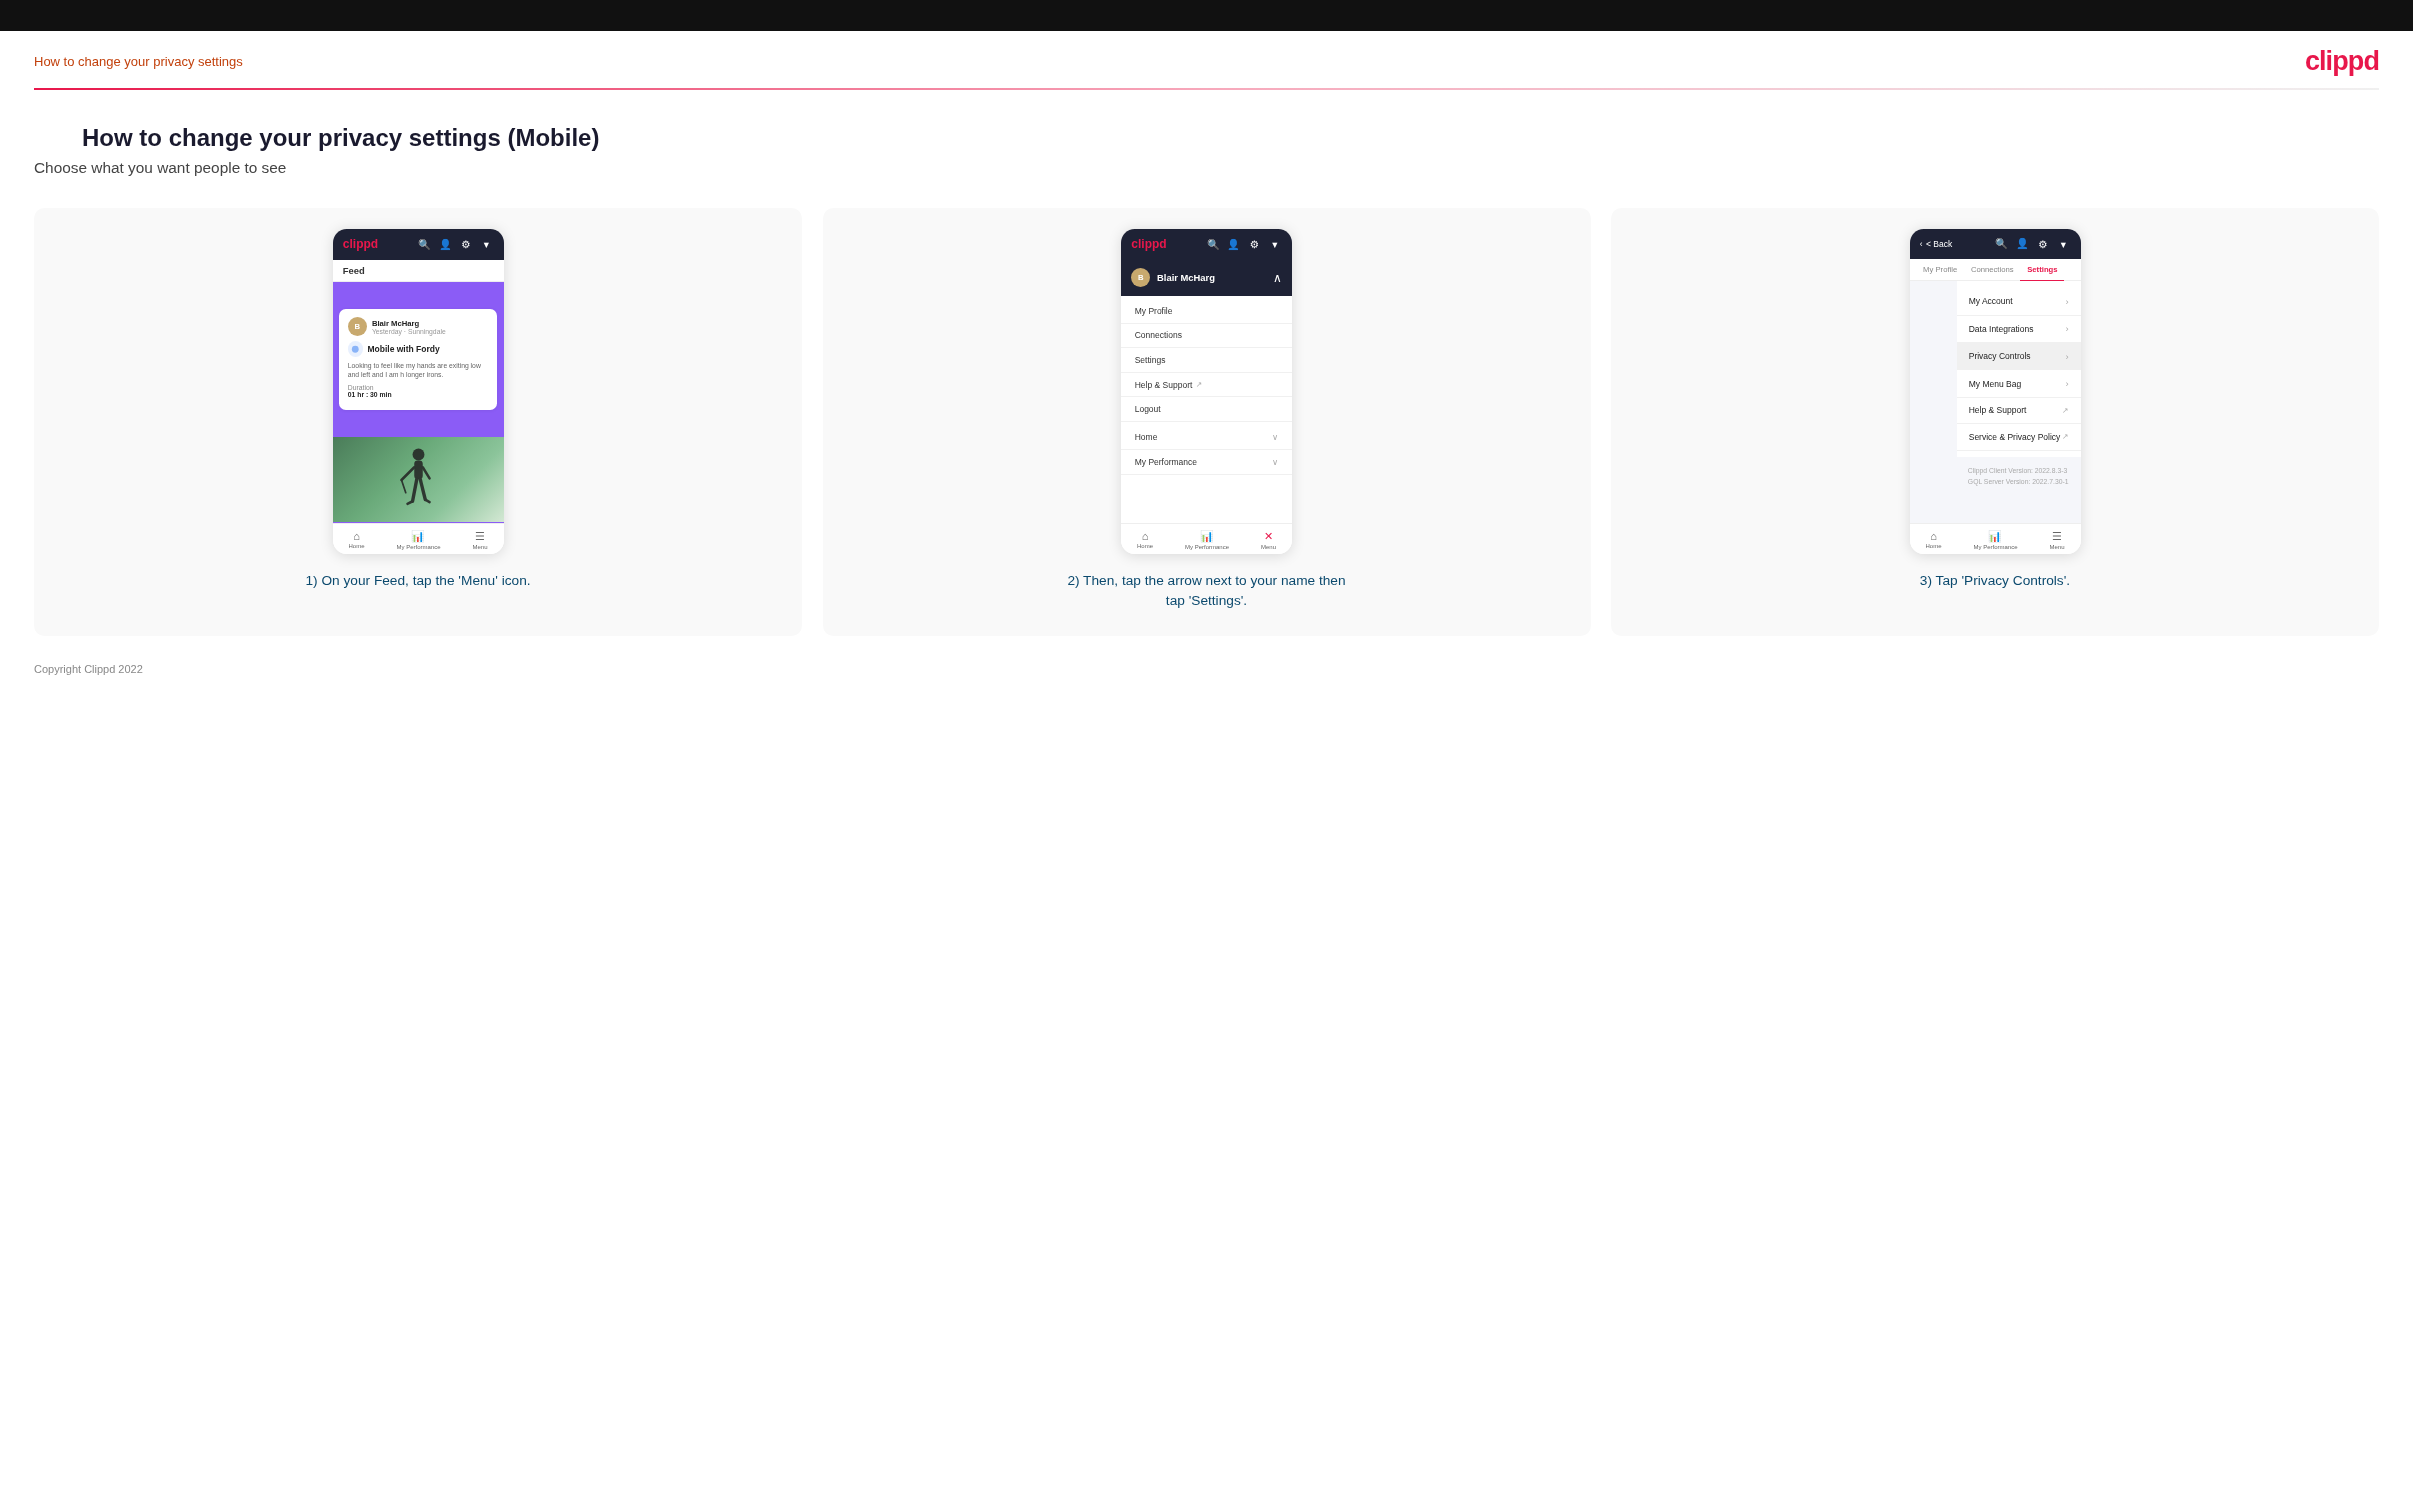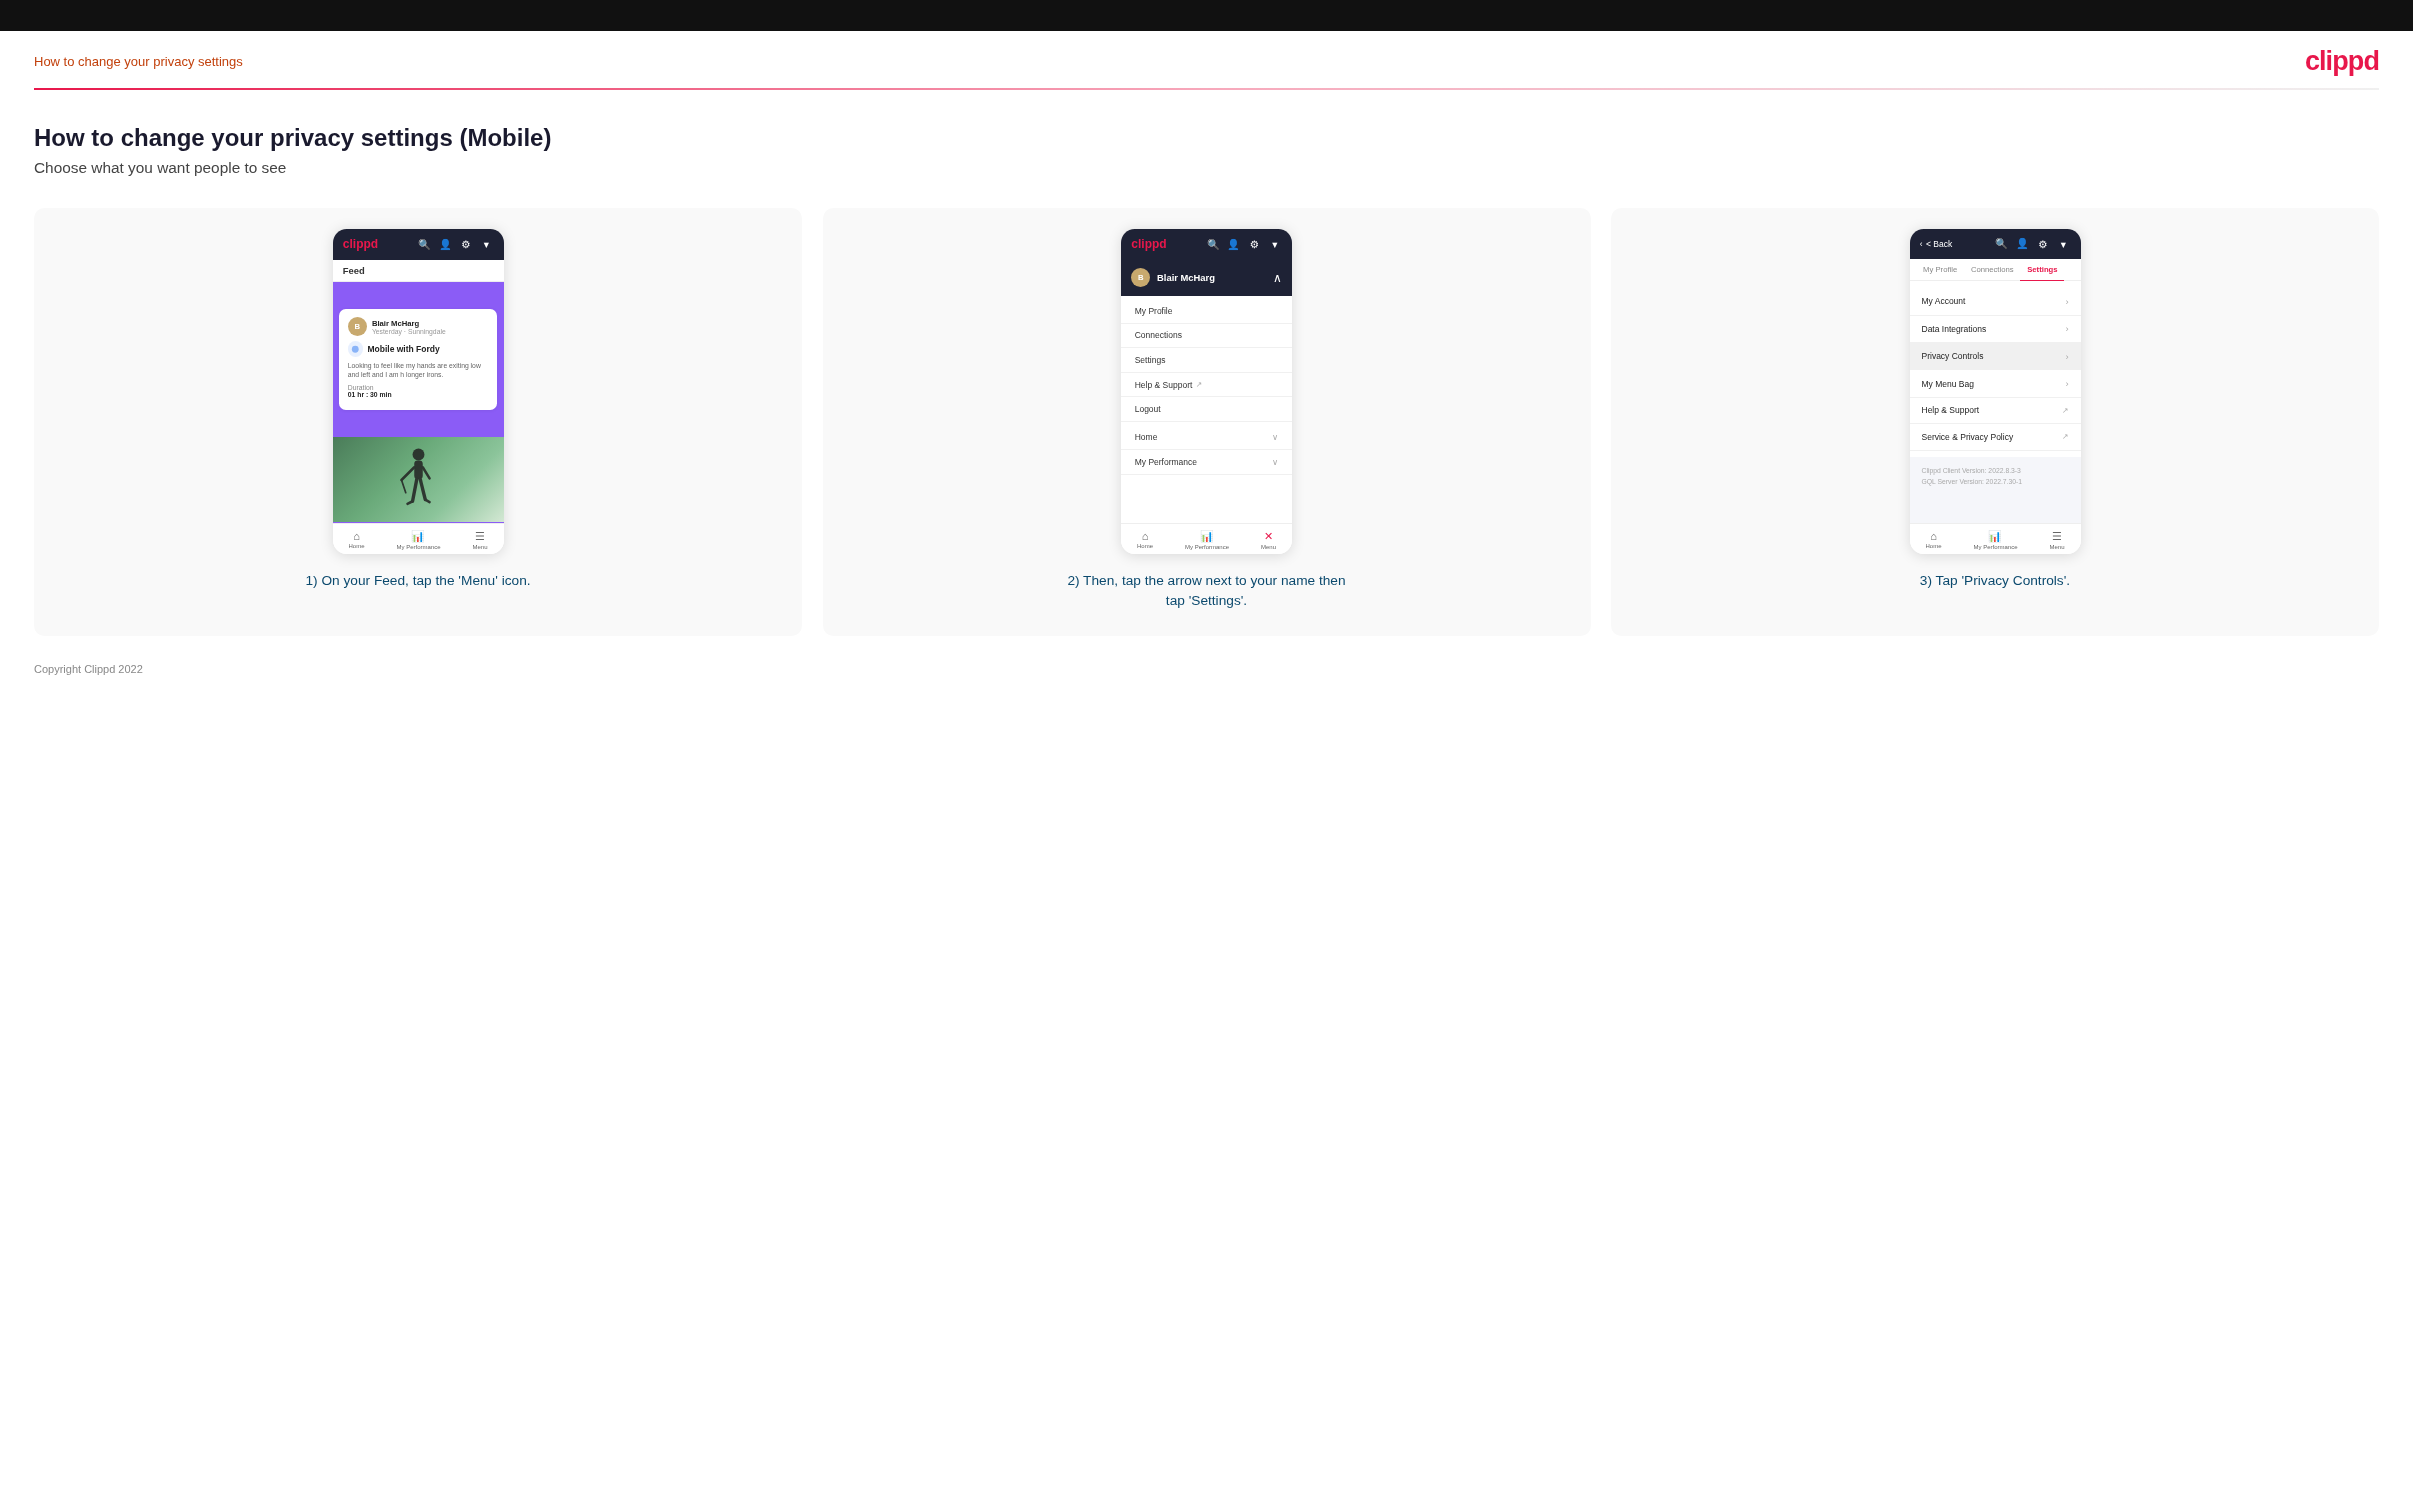--- a/index.html
+++ b/index.html
@@ -44,20 +44,21 @@
 
     
     .main-content {
       padding: 34px 34px 0 34px;
     }
     .page-heading {
       font-size: 24px;
       font-weight: 700;
       color: #1a1a2e;
       margin-bottom: 6.8px;
+      margin-left: 48px;
     }
     .page-subheading {
       font-size: 15.4px;
       color: #444;
       margin-bottom: 31px;
     }
 
     
     .steps-container {
       display: flex;
@@ -305,20 +306,21 @@
       font-size: 8.5px;
       color: #aaa;
     }
 
     
     .settings-panel {
       flex: 1;
       background: #f5f6fa;
       display: flex;
       flex-direction: column;
+      align-items: flex-end;
     }
     .settings-back-bar {
       background: #1e2235;
       padding: 8.5px 10.3px;
       display: flex;
       align-items: center;
       justify-content: space-between;
     }
     .back-btn {
       font-size: 8.5px;

